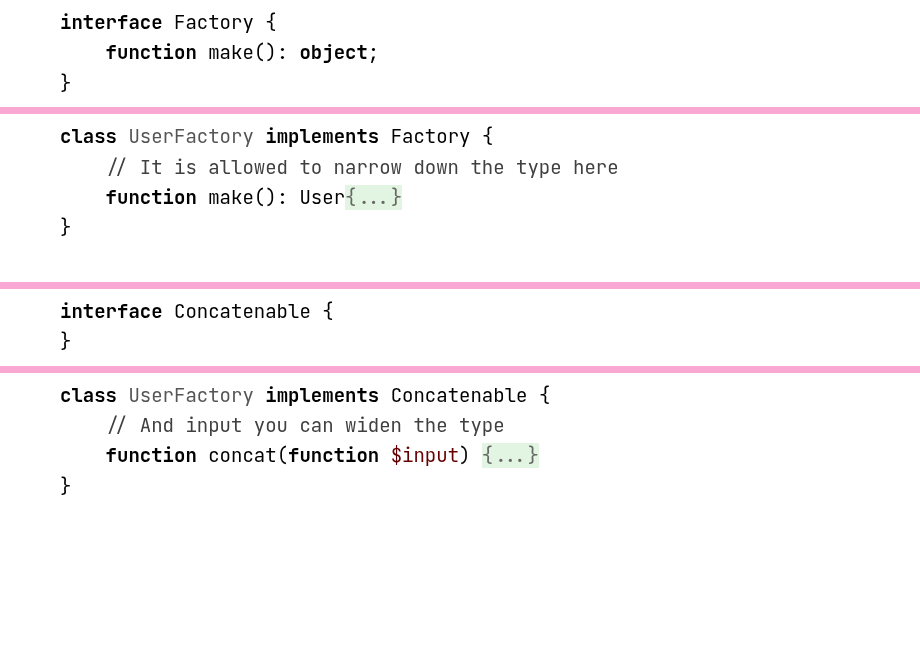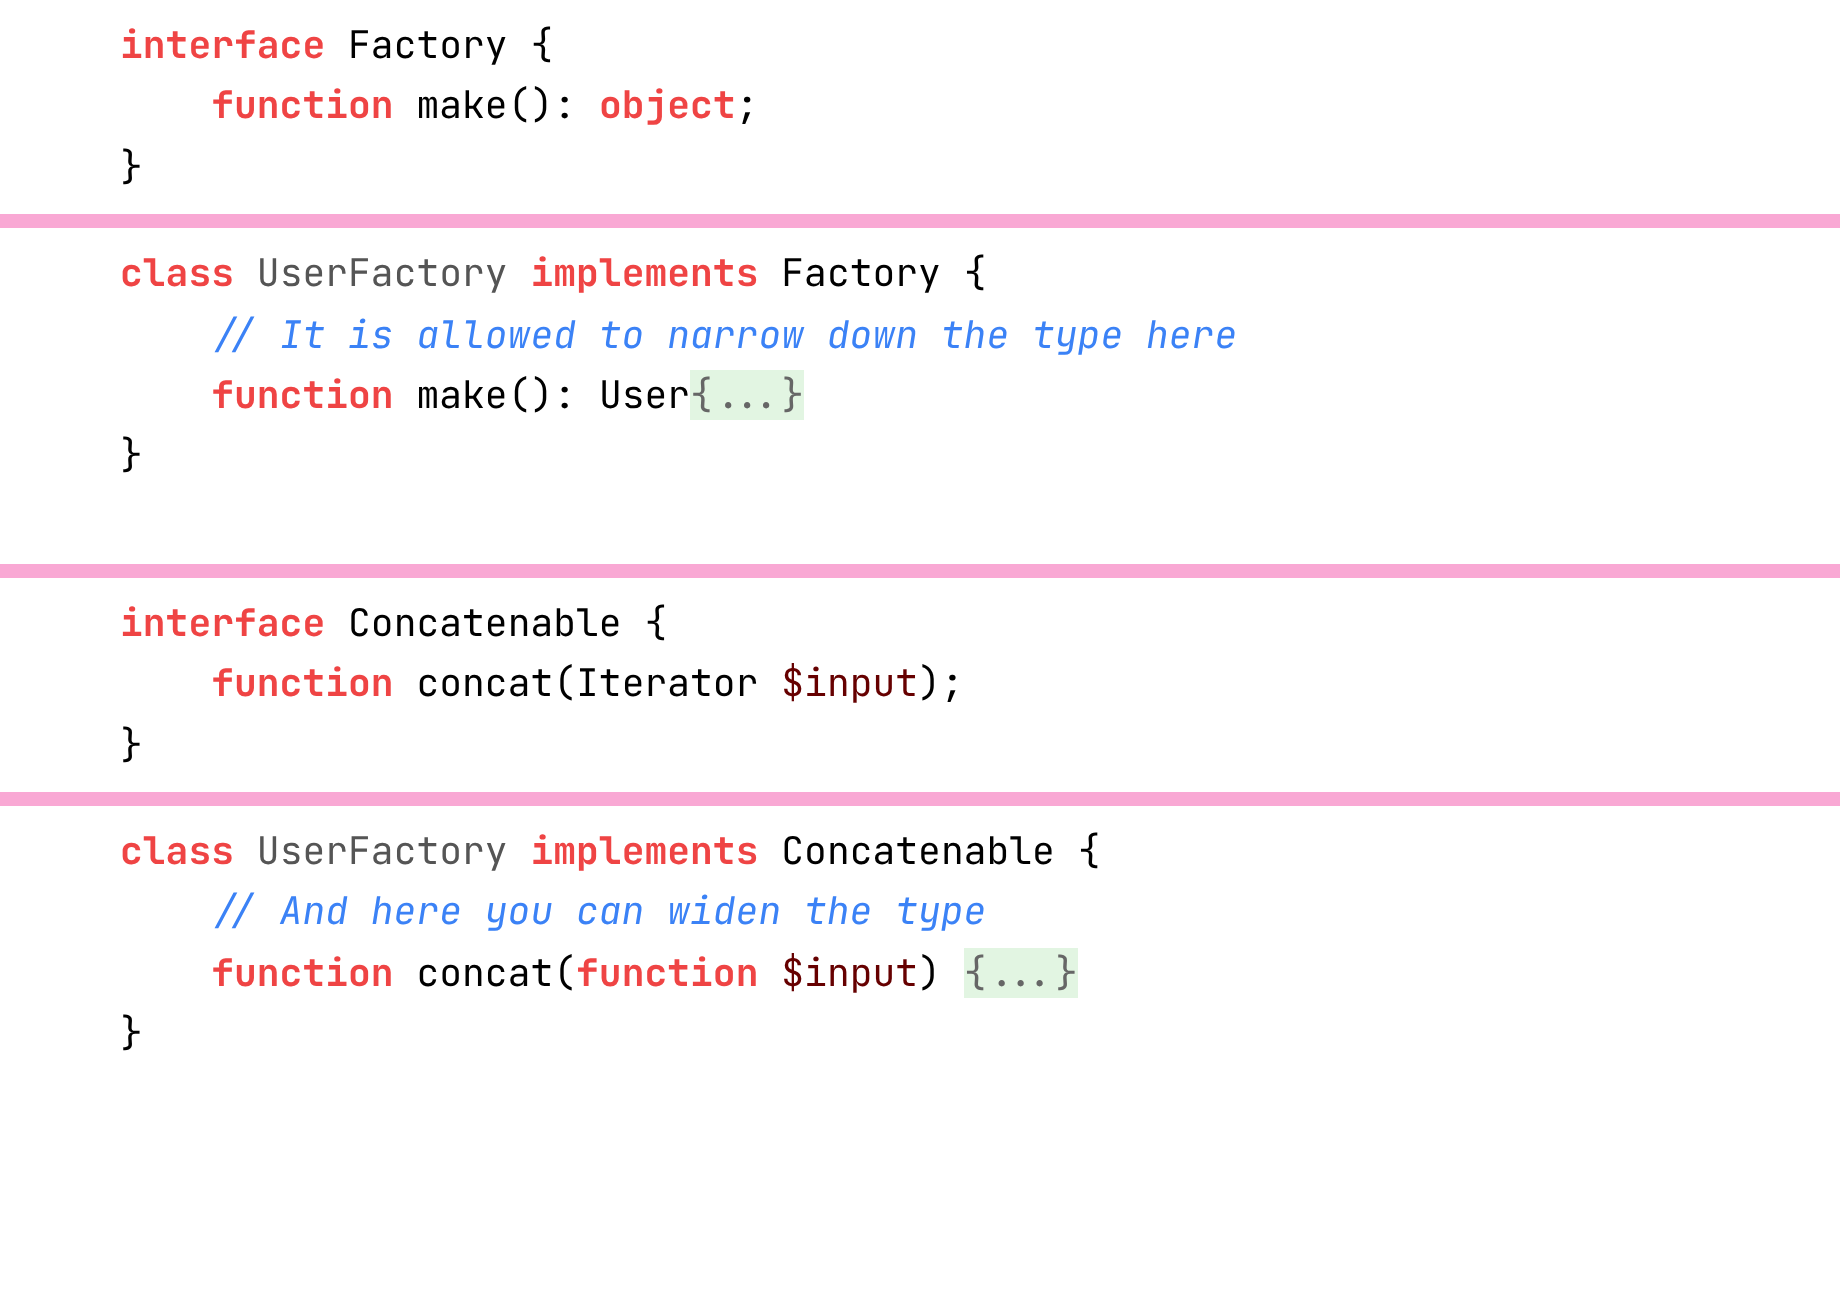--- a/index.html
+++ b/index.html
@@ -23,36 +23,35 @@
       position: relative;
     }
     .code-block:first-child {
       border-top: none;
     }
     .code-line {
       white-space: pre;
       position: relative;
     }
     .kw {
-      color: #ef4444;
+      color: #000000;
       font-weight: bold;
     }
     .name-def {
       color: #555555;
     }
     .name-use {
       color: #000000;
       margin-top: 20px;
     }
     .var {
       color: #660000;
     }
     .comment {
-      color: #3b82f6;
-      font-style: italic;
+      color: #404040;
       text-align: center;
     }
     .punct {
       color: #000000;
     }
     .fold {
       background: #e2f5e2;
       color: #666666;
       cursor: pointer;
     }
@@ -71,22 +70,21 @@
     </div>
     <div class="code-block">
       <div class="code-line"><span class="kw">class</span><span> </span><span class="name-def">UserFactory</span><span> </span><span class="kw">implements</span><span> </span><span class="name-use">Factory</span><span> </span><span class="punct">{</span></div>
       <div class="code-line"><span>    </span><span class="comment">// It is allowed to narrow down the type here</span></div>
       <div class="code-line"><span>    </span><span class="kw">function</span><span> </span><span class="name-use">make</span><span class="punct">():</span><span> </span><span class="name-use">User</span><span class="fold">{...}</span></div>
       <div class="code-line"><span class="punct">}</span></div>
     </div>
     <div class="gap"></div>
     <div class="code-block">
       <div class="code-line"><span class="kw">interface</span><span> </span><span class="name-use">Concatenable</span><span> </span><span class="punct">{</span></div>
-      <div class="code-line"><span>    </span><span class="kw">function</span><span> </span><span class="name-use">concat</span><span class="punct">(</span><span class="name-use">Iterator</span><span> </span><span class="var">$input</span><span class="punct">);</span></div>
       <div class="code-line"><span class="punct">}</span></div>
     </div>
     <div class="code-block">
       <div class="code-line"><span class="kw">class</span><span> </span><span class="name-def">UserFactory</span><span> </span><span class="kw">implements</span><span> </span><span class="name-use">Concatenable</span><span> </span><span class="punct">{</span></div>
-      <div class="code-line"><span>    </span><span class="comment">// And here you can widen the type</span></div>
+      <div class="code-line"><span>    </span><span class="comment">// And input you can widen the type</span></div>
       <div class="code-line"><span>    </span><span class="kw">function</span><span> </span><span class="name-use">concat</span><span class="punct">(</span><span class="kw">function</span><span> </span><span class="var">$input</span><span class="punct">)</span><span> </span><span class="fold">{...}</span></div>
       <div class="code-line"><span class="punct">}</span></div>
     </div>
   </div>
 
 </body></html>

